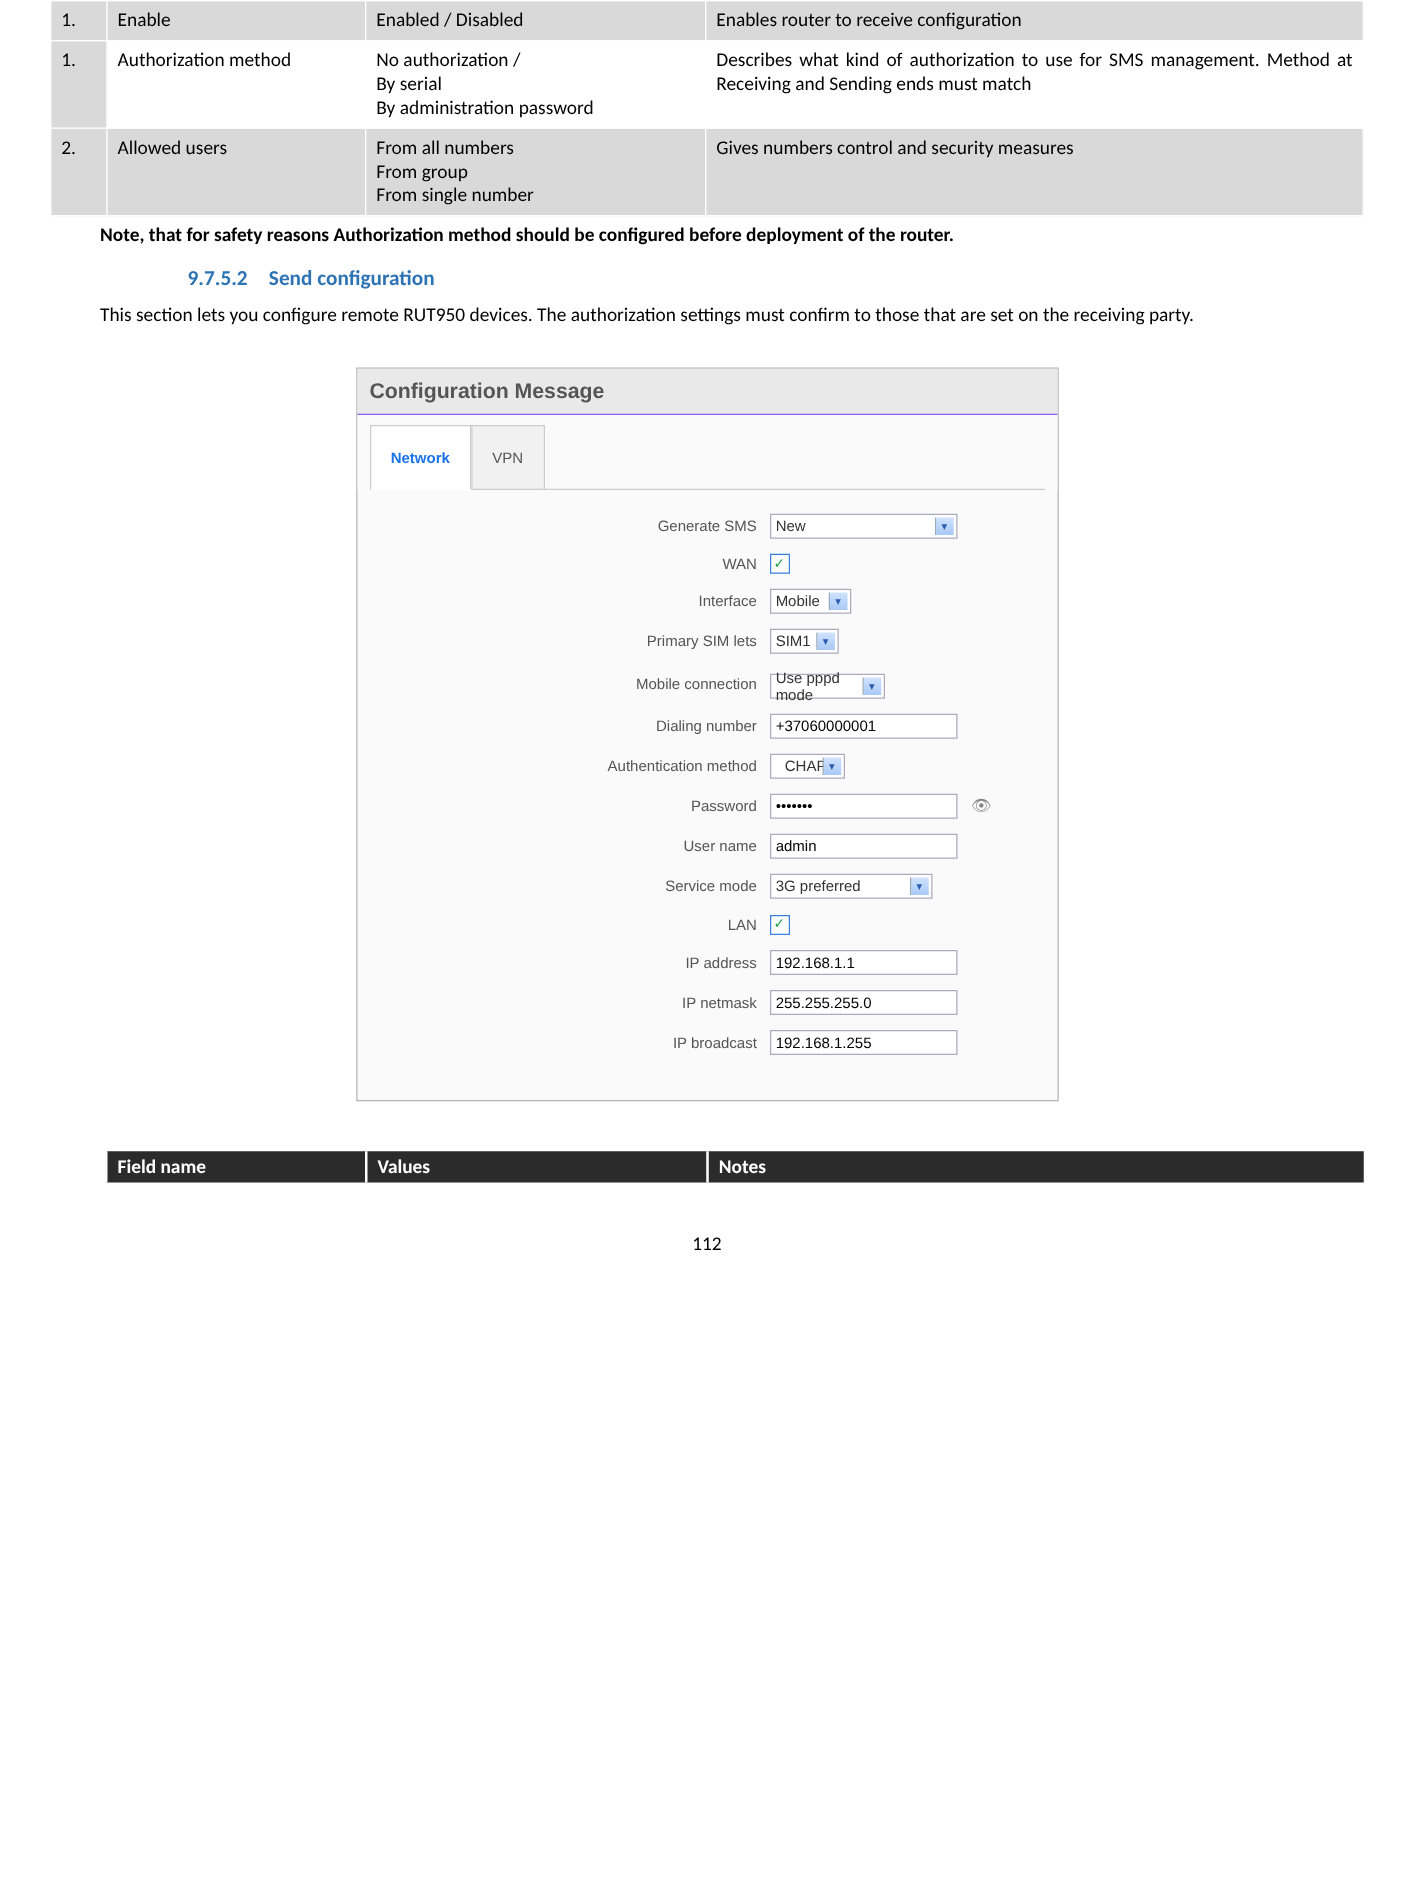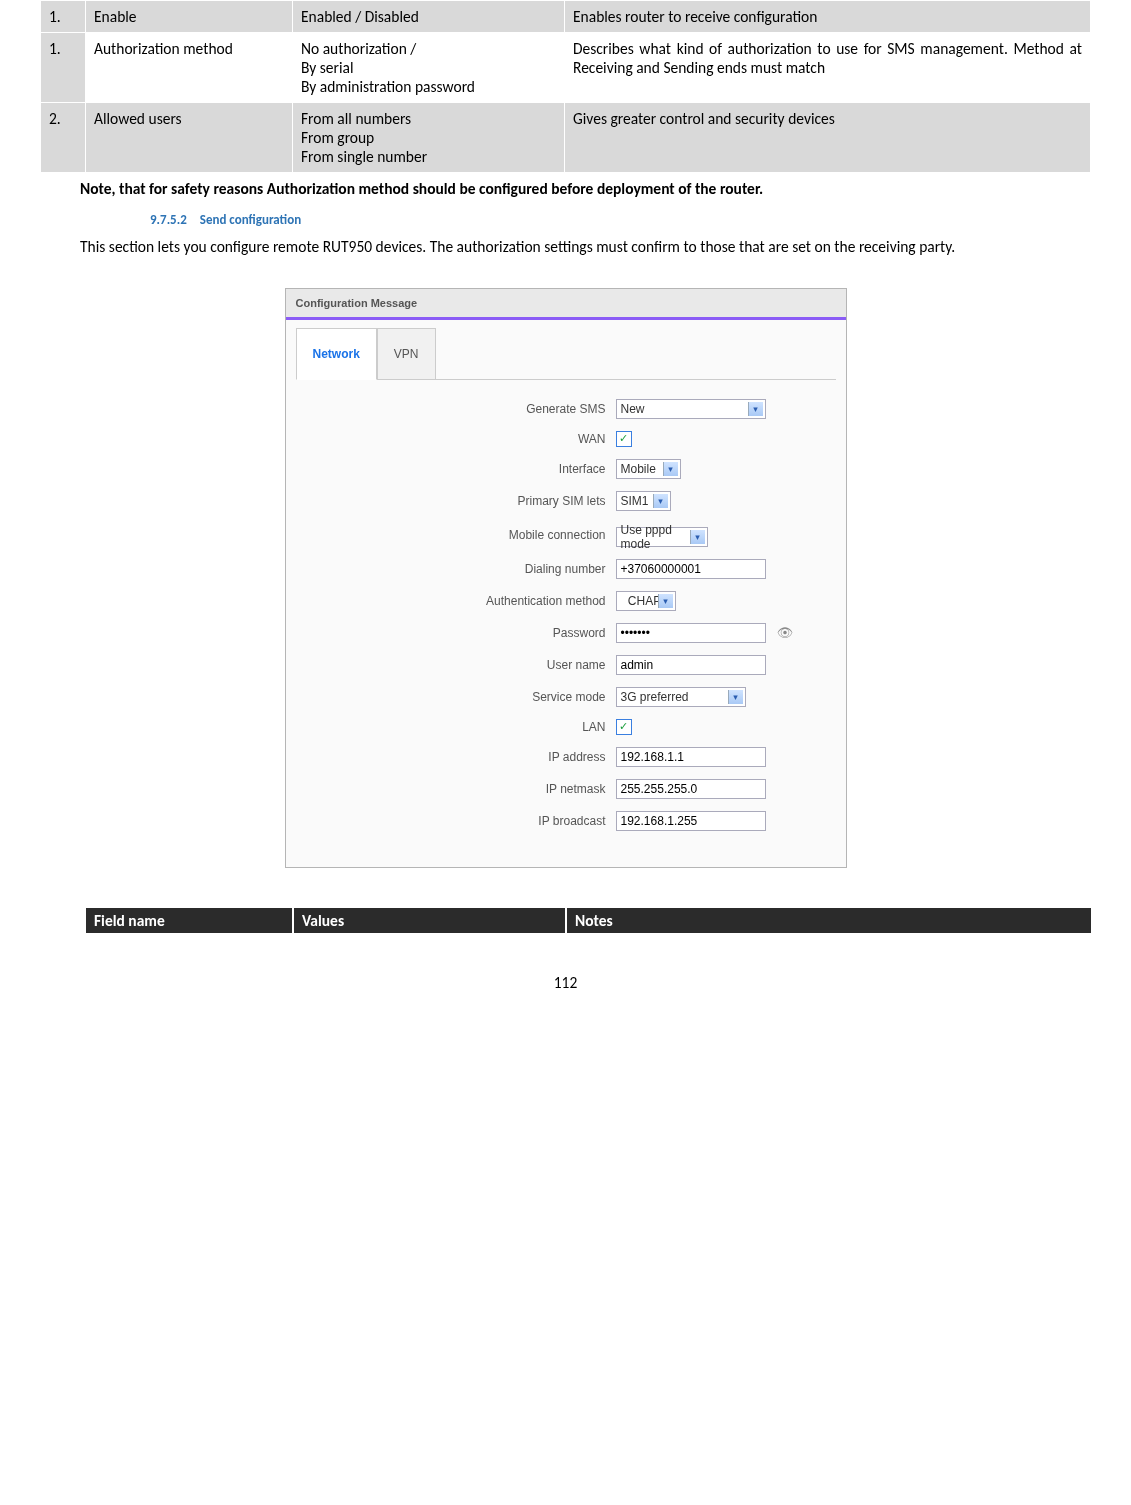--- a/index.html
+++ b/index.html
@@ -34,21 +34,21 @@
 
   .note-bold {
     font-weight: bold;
     font-size: 15.5px;
     margin: 2px 0 14px 40px;
   }
 
   .section-heading {
     color: #2e74b5;
     font-weight: bold;
-    font-size: 13px;
+    font-size: 17px;
     margin: 14px 0 10px 110px;
   }
 
   .body-text {
     font-size: 15.5px;
     margin: 0 0 30px 0;
     text-indent: 40px;
     line-height: 1.35;
     text-align: justify;
   }
@@ -68,23 +68,23 @@
     color: #1a4fd6;
     font-style: italic;
     font-weight: bold;
     font-size: 18px;
     padding: 6px 10px 4px 10px;
     background: #fff;
     border-bottom: 1px solid #d0d0d0;
   }
   .ui-subheader {
     background: #e9e9e9;
-    border-bottom: 3px solid #8b5cf6;
+    border-bottom: 1px solid #8b5cf6;
     padding: 8px 10px;
-    font-size: 11px;
+    font-size: 17px;
     color: #555;
     font-weight: bold;
   }
   .ui-tabs {
     display: flex;
     padding: 8px 10px 0 10px;
     gap: 0;
     background: #fafafa;
   }
   .ui-tab {
@@ -211,21 +211,21 @@
 By serial
 By administration password</td>
       <td class="col-notes" style="background:#fff;">Describes what kind of authorization to use for SMS management. Method at Receiving and Sending ends must match</td>
     </tr>
     <tr class="zebra-light">
       <td class="col-n">2.</td>
       <td class="col-field">Allowed users</td>
       <td class="col-values" style="white-space:pre-line;">From all numbers
 From group
 From single number</td>
-      <td class="col-notes">Gives greater control and security devices</td>
+      <td class="col-notes">Gives numbers control and security measures</td>
     </tr>
   </tbody>
     </table>
 
   <div class="note-bold">Note, that for safety reasons Authorization method should be configured before deployment of the router.</div>
 
   <div class="section-heading">9.7.5.2 Send configuration</div>
 
   <p class="body-text">This section lets you configure remote RUT950 devices. The authorization settings must confirm to those that are set on the receiving party.</p>
 

